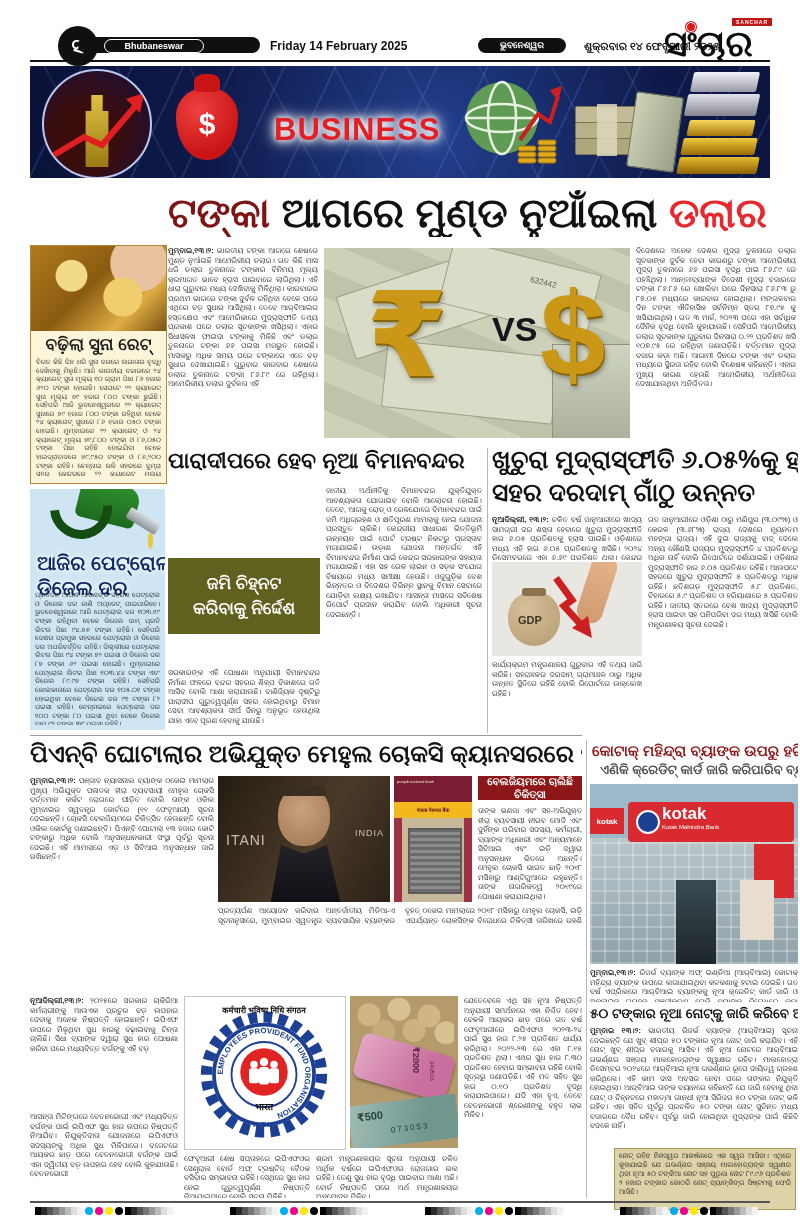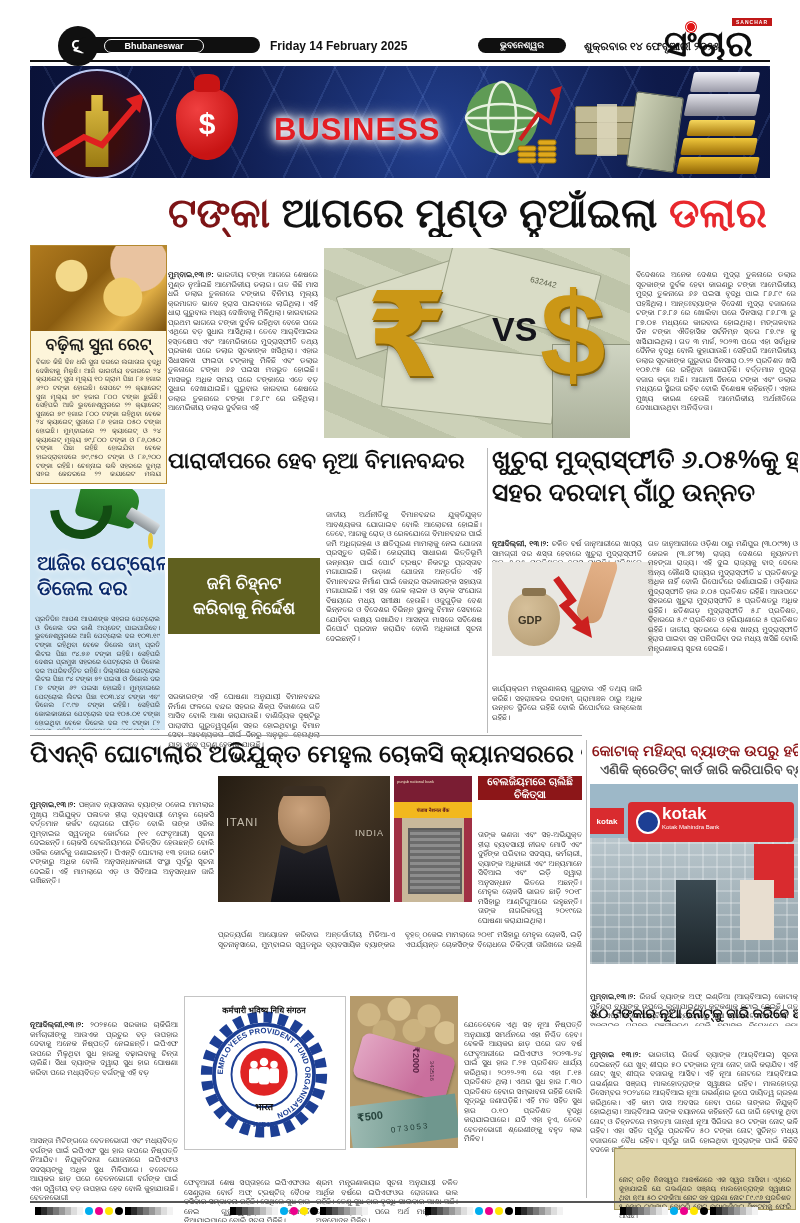--- a/index.html
+++ b/index.html
@@ -1,19 +1,19 @@
 <!DOCTYPE html>
 <html><head>
 <meta charset="utf-8">
 <style>
   html,body{margin:0;padding:0;background:#fff;}
   .page{position:relative;width:800px;height:1223px;background:#fff;
         font-family:"Liberation Sans","DejaVu Sans",sans-serif;overflow:hidden;}
   .abs{position:absolute;}
-  .body-txt{font-size:7.5px;line-height:1.27;text-align:justify;color:#1c1c1c;overflow:hidden;margin-top:24px;}
+  .body-txt{font-size:7.5px;line-height:1.27;text-align:justify;color:#1c1c1c;overflow:hidden;}
   .dl{font-weight:bold;}
   .hl{font-weight:bold;color:#111;white-space:nowrap;overflow:hidden;}
   .vrule{width:1px;background:#b9b9b9;}
   .hrule{height:1px;background:#9a9a9a;}
   
   .hdr-circle{width:40px;height:40px;border-radius:50%;background:#101010;color:#fff;
               display:flex;align-items:center;justify-content:center;font-size:20px;font-weight:bold;}
   .hdr-strip{background:#101010;border-radius:9px;}
   .hdr-pill{border:1px solid #fff;border-radius:8px;color:#fff;font-size:9px;font-weight:bold;
             display:flex;align-items:center;justify-content:center;}
@@ -204,21 +204,21 @@
 
   <div class="abs vrule" style="left:487px;top:448px;height:285px;"></div>
 
   <div class="abs hl" style="left:492px;top:445px;width:306px;font-size:25px;">ଖୁଚୁରା ମୁଦ୍ରାସ୍ଫୀତି ୬.୦୫%କୁ ହ୍ରାସ</div>
   <div class="abs hl" style="left:492px;top:478px;width:306px;font-size:25px;">ସହର ଦରଦାମ୍ ଗାଁଠୁ ଉନ୍ନତ</div>
   <div class="abs body-txt" style="left:492px;top:515px;width:150px;height:45px;">
     <b class="dl">ନୂଆଦିଲ୍ଲୀ, ୧୩।୨:</b>
     <span>ଚଳିତ ବର୍ଷ ଜାନୁଆରୀରେ ଖାଦ୍ୟ ସାମଗ୍ରୀ ଦର ଶସ୍ତା ହେବାରେ ଖୁଚୁରା ମୁଦ୍ରାସ୍ଫୀତି ହାର ୬.୦୫ ପ୍ରତିଶତକୁ ହ୍ରାସ ପାଇଛି। ଓଡ଼ିଶାରେ ମଧ୍ୟ ଏହି ହାର ୬.୦୫ ପ୍ରତିଶତକୁ ଖସିଛି। ୨୦୨୪ ଡିସେମ୍ବରରେ ଏହା ୬.୬୯ ପ୍ରତିଶତ ଥିଲା। କେନ୍ଦ୍ର ପରିସଂଖ୍ୟାନ ଓ</span>
   </div>
 
-  <div class="photo" style="left:492px;top:562px;width:150px;height:94px;background:#e9e7e2;padding-left:11px;">
+  <div class="photo" style="left:492px;top:562px;width:150px;height:94px;background:#e9e7e2;">
     <div class="abs" style="left:92px;top:-8px;width:26px;height:70px;background:linear-gradient(#e6b48b,#cf9a6e);border-radius:12px;transform:rotate(18deg);"></div>
     <div class="abs" style="left:16px;top:30px;width:52px;height:54px;background:radial-gradient(circle at 35% 30%,#d6c09a,#b39a71);border-radius:45% 45% 50% 50%;"></div>
     <div class="abs" style="left:30px;top:26px;width:24px;height:8px;background:#8a744f;border-radius:3px;"></div>
     <div class="abs" style="left:26px;top:52px;font-size:11px;font-weight:bold;color:#3c3424;">GDP</div>
     <svg class="abs" style="left:58px;top:10px;" width="70" height="70" viewBox="0 0 70 70">
       <polyline points="6,6 22,28 14,34 34,56" stroke="#cc1f1f" stroke-width="7" fill="none"></polyline>
       <polygon points="42,66 38,44 22,56" fill="#cc1f1f"></polygon>
     </svg>
   </div>
   <div class="abs body-txt" style="left:492px;top:660px;width:150px;height:73px;">କାର୍ଯ୍ୟକ୍ରମ ମନ୍ତ୍ରଣାଳୟ ଗୁରୁବାର ଏହି ତଥ୍ୟ ଜାରି କରିଛି। ସହରାଞ୍ଚଳର ଦରଦାମ୍ ଗ୍ରାମାଞ୍ଚଳ ଠାରୁ ଅଧିକ ଉନ୍ନତ ସ୍ଥିତିରେ ରହିଛି ବୋଲି ରିପୋର୍ଟରେ ଉଲ୍ଲେଖ ରହିଛି।</div>
@@ -226,21 +226,21 @@
 
   <div class="abs hrule" style="left:30px;top:735px;width:552px;"></div>
   <div class="abs hl" style="left:30px;top:740px;width:552px;font-size:24px;">ପିଏନ୍‌ବି ଘୋଟାଲାର ଅଭିଯୁକ୍ତ ମେହୁଲ ଚୋକସି କ୍ୟାନସରରେ ପୀଡ଼ିତ</div>
 
   <div class="abs body-txt" style="left:30px;top:776px;width:184px;height:154px;">
     <b class="dl">ମୁମ୍ବାଇ,୧୩।୨:</b>
     <span>ପଞ୍ଜାବ ନ୍ୟାସନାଲ ବ୍ୟାଙ୍କ ଠକେଇ ମାମଲାର ମୁଖ୍ୟ ଅଭିଯୁକ୍ତ ପଳାତକ ହୀରା ବ୍ୟବସାୟୀ ମେହୁଲ ଚୋକସି ବର୍ତ୍ତମାନ କର୍କଟ ରୋଗରେ ପୀଡ଼ିତ ବୋଲି ତାଙ୍କ ଓକିଲ ମୁମ୍ବାଇର ସ୍ୱତନ୍ତ୍ର କୋର୍ଟରେ (୧୧ ଫେବୃଆରୀ) ସୂଚନା ଦେଇଛନ୍ତି। ଚୋକସି ବେଲଜିୟମରେ ଚିକିତ୍ସିତ ହେଉଛନ୍ତି ବୋଲି ଓକିଲ କୋର୍ଟକୁ ଜଣାଇଛନ୍ତି। ପିଏନ୍‌ବି ଘୋଟାଲା ୧୩ ହଜାର କୋଟି ଟଙ୍କାରୁ ଅଧିକ ବୋଲି ଅନୁସନ୍ଧାନକାରୀ ସଂସ୍ଥା ପୂର୍ବରୁ ସୂଚନା ଦେଇଛି। ଏହି ମାମଲାରେ ଏଡ଼ ଓ ସିବିଆଇ ଅନୁସନ୍ଧାନ ଜାରି ରଖିଛନ୍ତି।</span>
   </div>
 
   <div class="photo" style="left:218px;top:776px;width:172px;height:126px;background:linear-gradient(120deg,#241c12,#4a3a28 55%,#2a2118);">
-    <div class="abs" style="left:8px;top:40px;font-size:11px;color:#e9e2d2;opacity:.8;letter-spacing:1px;">ITANI</div>
+    <div class="abs" style="left:8px;top:56px;font-size:14px;color:#e9e2d2;opacity:.8;letter-spacing:1px;">ITANI</div>
     <div class="abs" style="right:6px;top:52px;font-size:9px;color:#e9e2d2;opacity:.8;letter-spacing:1px;">INDIA</div>
     <div class="abs" style="left:60px;top:10px;width:52px;height:60px;background:radial-gradient(circle at 45% 40%,#caa27c,#9d7753);border-radius:46%;"></div>
     <div class="abs" style="left:64px;top:10px;width:44px;height:10px;background:#3a2e22;border-radius:6px 6px 0 0;"></div>
     <div class="abs" style="left:34px;top:64px;width:104px;height:62px;background:linear-gradient(#23232a,#101014);clip-path:polygon(18% 100%,28% 8%,50% 22%,72% 8%,85% 100%);"></div>
   </div>
 
   <div class="photo" style="left:394px;top:776px;width:78px;height:126px;background:#c8b89a;">
     <div class="abs" style="left:0;top:0;width:78px;height:26px;background:#7a1d33;"></div>
     <div class="abs" style="left:3px;top:3px;font-size:4px;color:#f3e6c8;line-height:1.5;">punjab national bank</div>
     <div class="abs" style="left:0;top:26px;width:78px;height:16px;background:#f2b81e;display:flex;align-items:center;justify-content:center;">

